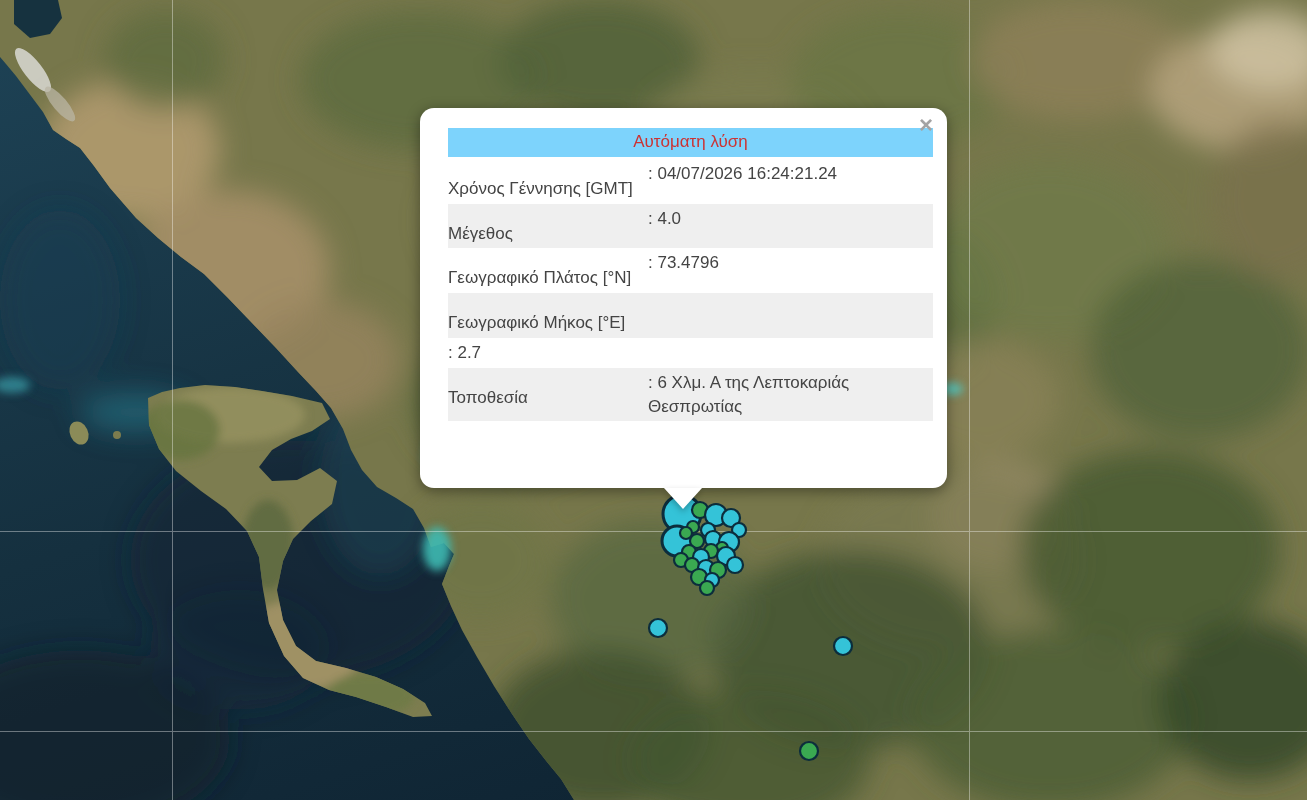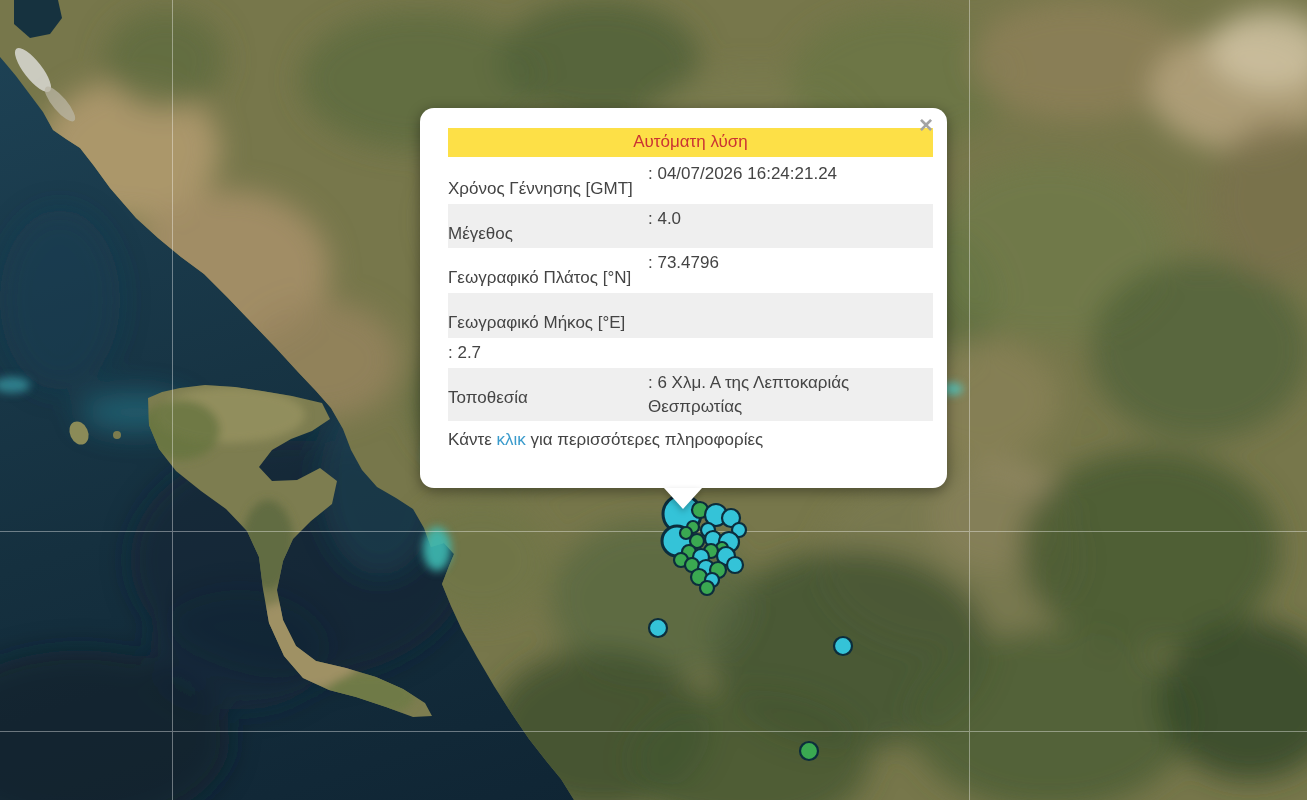--- a/index.html
+++ b/index.html
@@ -15,21 +15,21 @@
     box-sizing:border-box;
     padding:20px 14px 16px 28px;
     color:#444;font-size:17px;line-height:1.4;
   }
   .popup-close{
     position:absolute;top:8px;right:11px;width:20px;height:20px;
     color:#a3a3a3;font-size:24px;font-weight:700;line-height:18px;
     text-align:center;cursor:pointer;user-select:none;
   }
   .popup-title{
-    background:#fde047;color:#cb3333;text-align:center;
+    background:#7dd3fc;color:#cb3333;text-align:center;
     padding:2px 0 3px 0;font-size:17px;
   }
   .rows{margin-top:2px;}
   .row{display:flex;padding:3px 0;}
   .row:nth-child(even){background:#efefef;}
   .row .lbl{flex:0 0 200px;margin-top:15px;}
   .row .val{flex:1 1 auto;}
   .popup-footer{margin-top:7px;}
   .popup-footer .link{color:#3a9bcc;cursor:pointer;}
   .popup-pointer{
@@ -197,19 +197,16 @@
         <span class="lbl">Γεωγραφικό Μήκος [°E]</span>
       </div>
       <div class="row">
         <span class="val">: 2.7</span>
       </div>
       <div class="row">
         <span class="lbl">Τοποθεσία</span>
         <span class="val">: 6 Χλμ. Α της Λεπτοκαριάς Θεσπρωτίας</span>
       </div>
     </div>
-    <div class="popup-footer">
-      <span>Κάντε </span><span class="link">κλικ</span><span> για περισσότερες πληροφορίες</span>
-    </div>
     <div class="popup-pointer"></div>
   </div>
 
 </div>
 
 </body></html>

